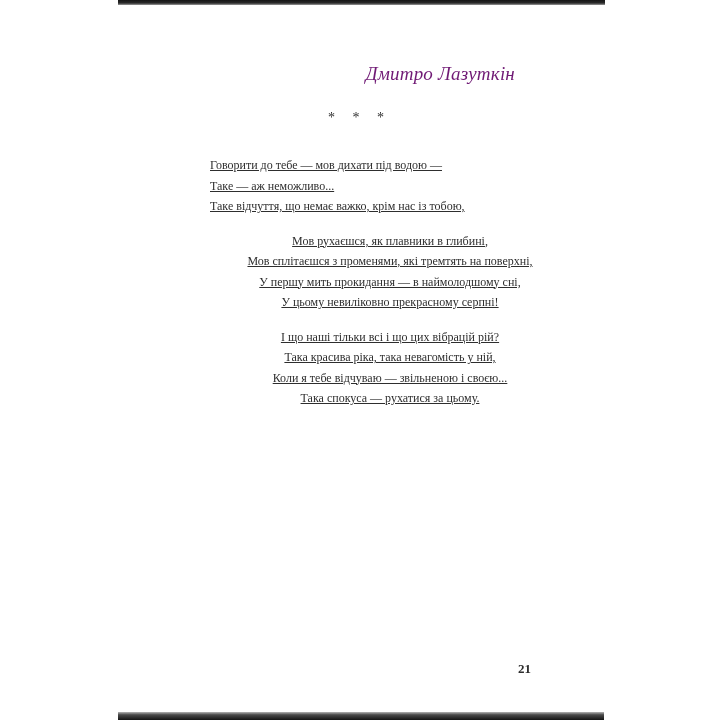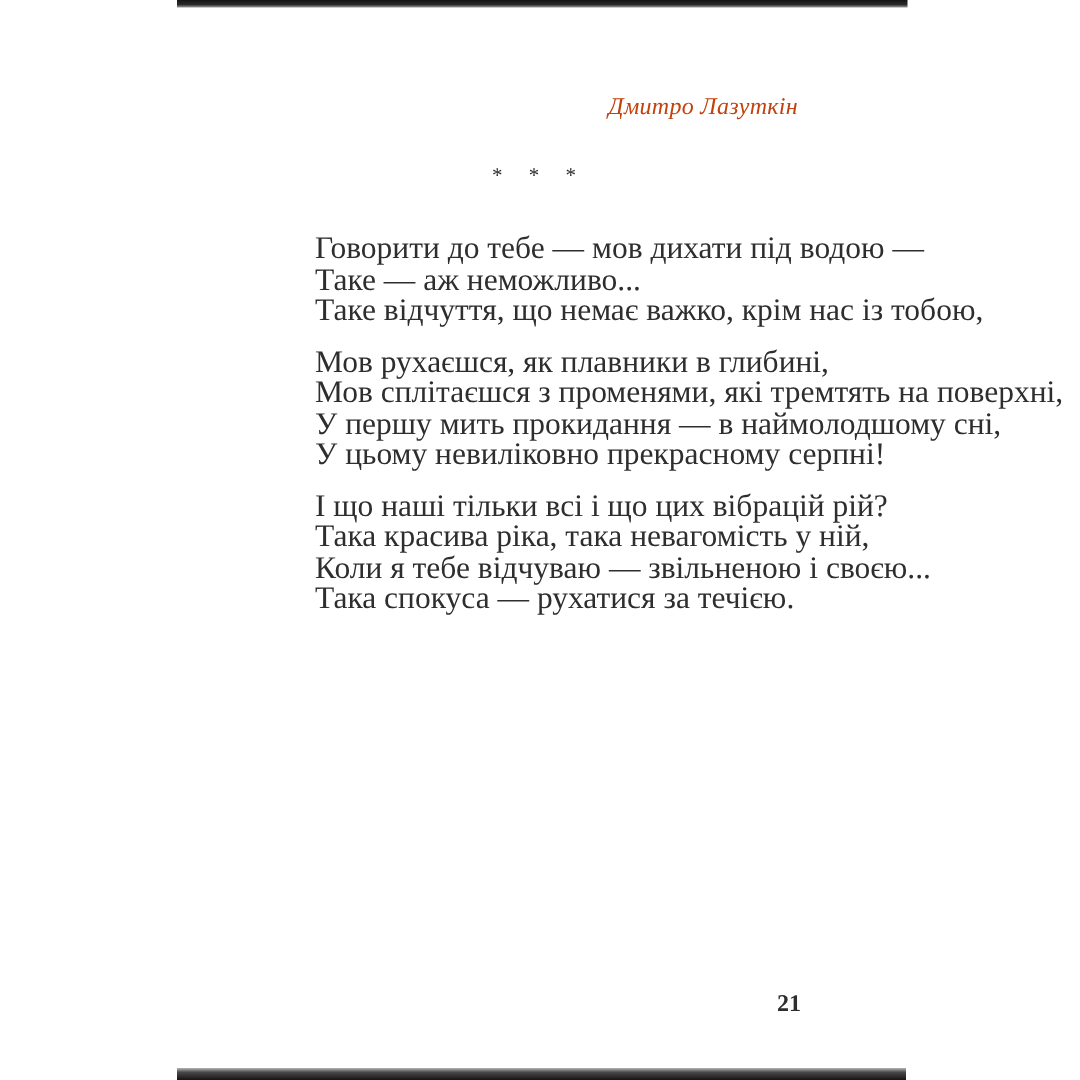--- a/index.html
+++ b/index.html
@@ -28,58 +28,60 @@
     position: absolute;
     left: 118px;
     top: 712px;
     width: 486px;
     height: 8px;
     background: linear-gradient(to bottom, #b5b5b5 0%, #4a4a4a 35%, #141414 100%);
   }
   .author-header {
     position: absolute;
     top: 63px;
-    left: 232px;
+    left: 215px;
     width: 300px;
     text-align: right;
     font-style: italic;
-    font-size: 16px;
+    font-size: 19px;
     letter-spacing: 0.2px;
-    color: #c2410c;
+    color: #701a75;
   }
   .section-marker {
     position: absolute;
     top: 110px;
     left: 212px;
     width: 295px;
     text-align: center;
     font-size: 14px;
     letter-spacing: 7px;
     color: #2e2e2e;
   }
   .poem {
     position: absolute;
     left: 210px;
     top: 155px;
     width: 360px;
-    font-size: 21px;
+    font-size: 12px;
     line-height: 20.5px;
     color: #2e2e2e;
+    text-decoration: underline;
   }
   .stanza + .stanza {
     margin-top: 14px;
+    text-align: center;
   }
   .poem-line {
     white-space: nowrap;
   }
   .page-number {
     position: absolute;
     left: 518px;
     top: 661px;
-    font-size: 16px;
+    font-size: 13px;
     font-weight: bold;
     color: #2e2e2e;
   }
 </style>
 </head>
 <body>
 
 <div class="canvas">
 
   <div class="page-top-edge"></div>
@@ -100,21 +102,21 @@
       <div class="poem-line">Мов рухаєшся, як плавники в глибині,</div>
       <div class="poem-line">Мов сплітаєшся з променями, які тремтять на поверхні,</div>
       <div class="poem-line">У першу мить прокидання — в наймолодшому сні,</div>
       <div class="poem-line">У цьому невиліковно прекрасному серпні!</div>
     </div>
 
     <div class="stanza">
       <div class="poem-line">І що наші тільки всі і що цих вібрацій рій?</div>
       <div class="poem-line">Така красива ріка, така невагомість у ній,</div>
       <div class="poem-line">Коли я тебе відчуваю — звільненою і своєю...</div>
-      <div class="poem-line">Така спокуса — рухатися за течією.</div>
+      <div class="poem-line">Така спокуса — рухатися за цьому.</div>
     </div>
 
   </div>
 
   <div class="page-number">21</div>
 
   <div class="page-bottom-edge"></div>
 
 </div>
 

